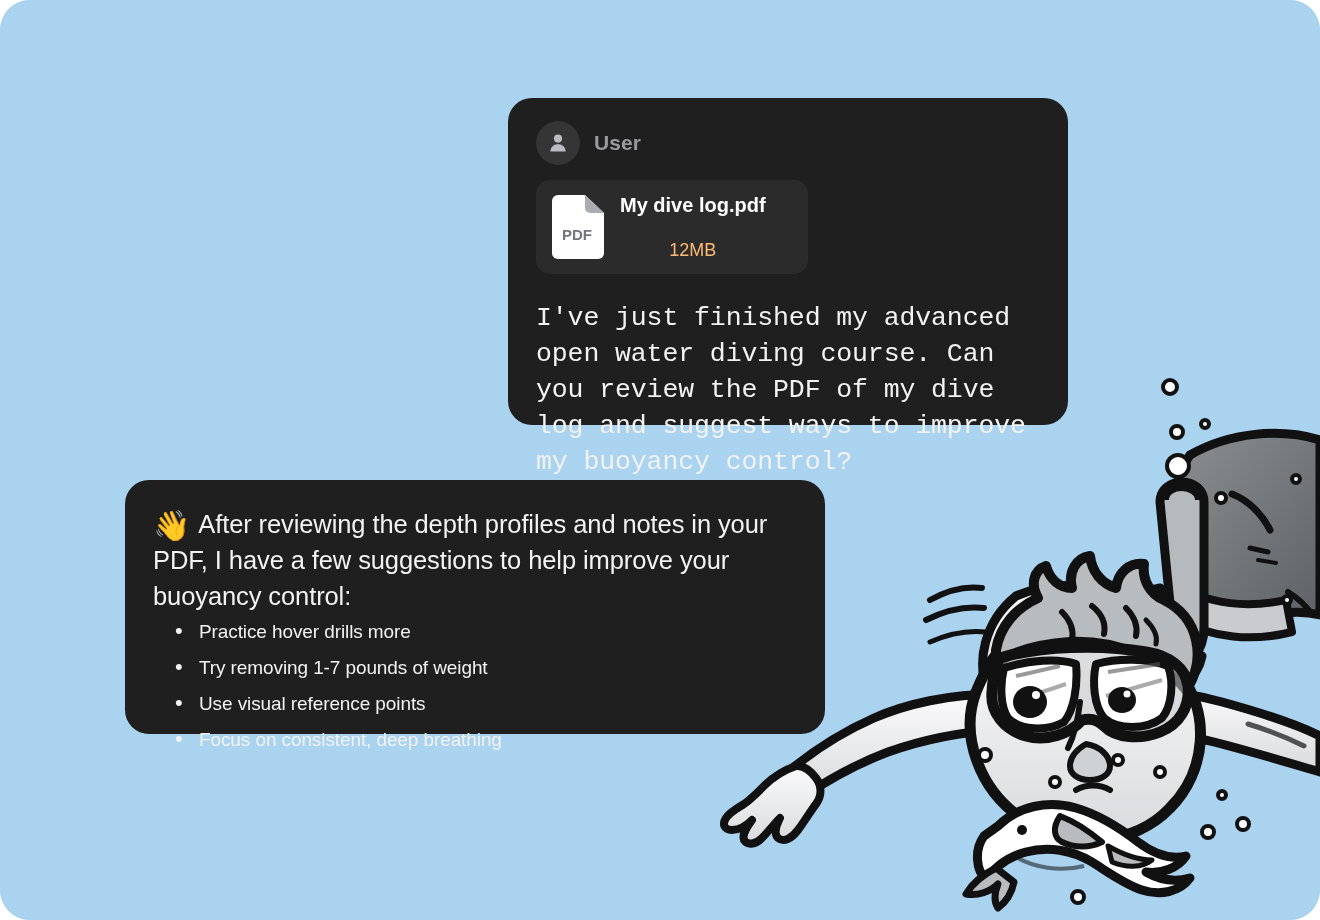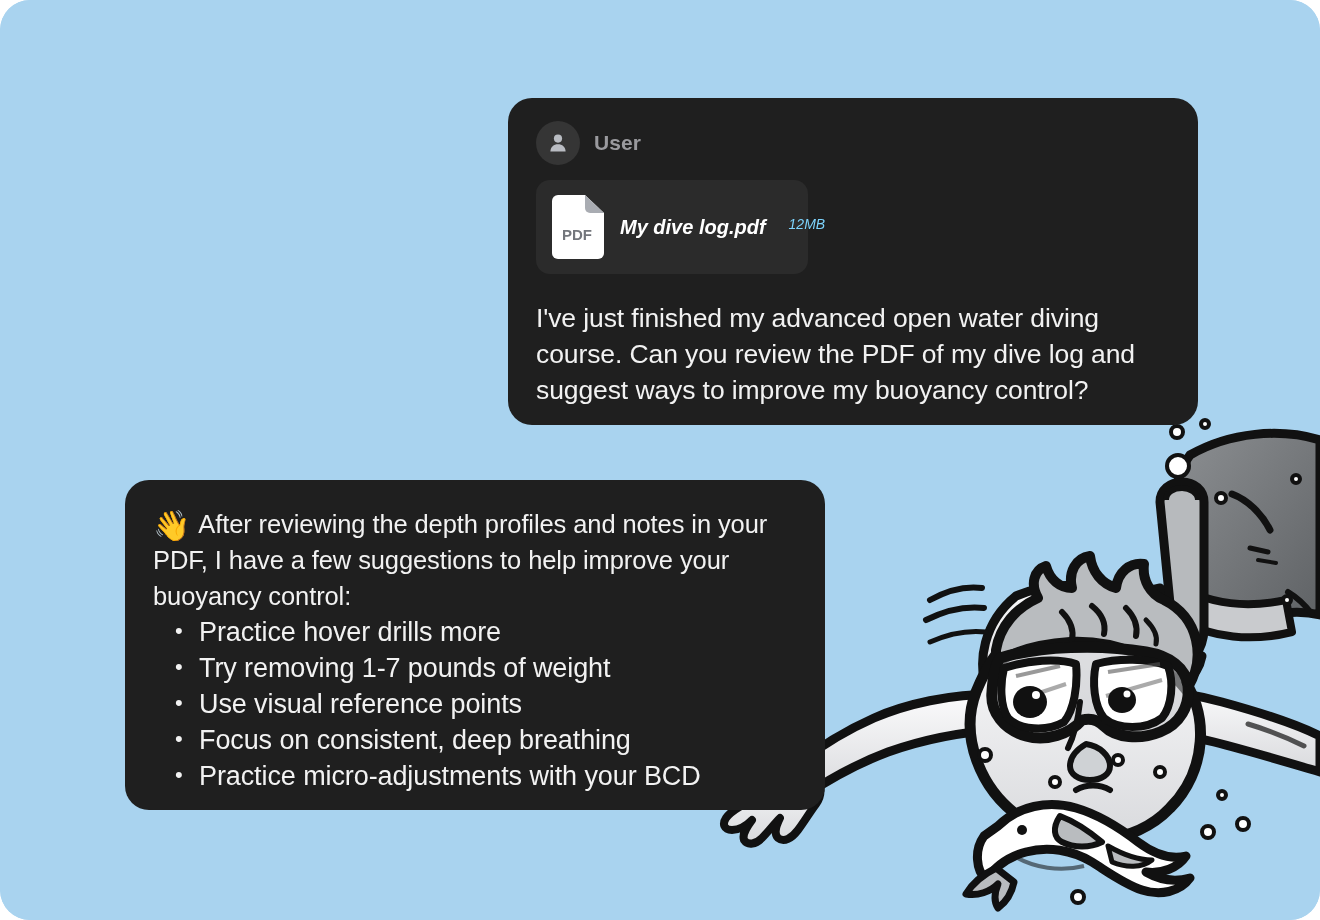--- a/index.html
+++ b/index.html
@@ -41,21 +41,21 @@
     position: absolute;
     background: #1f1f1f;
     border-radius: 24px;
     box-sizing: border-box;
   }
 
   
   #user-bubble {
     left: 508px;
     top: 98px;
-    width: 690px;
+    width: 560px;
     height: 327px;
     padding: 22px 28px 24px 28px;
   }
 
   .user-head {
     display: flex;
     align-items: center;
     gap: 14px;
     height: 46px;
   }
@@ -84,46 +84,48 @@
     height: 94px;
     background: #2b2b2b;
     border-radius: 14px;
     display: flex;
     align-items: center;
     gap: 16px;
     padding: 0 18px 0 16px;
     box-sizing: border-box;
   }
   .pdf-icon { width: 52px; height: 64px; flex: none; text-align: center; }
-  .att-meta { display: flex; flex-direction: row; gap: 23px; min-width: 0; font-style: italic; }
+  .att-meta { display: flex; flex-direction: column; gap: 23px; min-width: 0; }
   .att-name {
     color: #ffffff;
     font-size: 20px;
     font-weight: bold;
     white-space: nowrap;
   }
   .att-size {
-    color: #7dd3fc;
-    font-size: 14px;
+    color: #fdba74;
+    font-size: 18px;
+    text-align: center;
   }
 
   .user-text {
     margin-top: 26px;
     color: #f2f2f2;
     font-size: 26.5px;
     line-height: 36px;
     letter-spacing: -0.1px;
+    font-family: Liberation Mono, monospace;
   }
 
   
   #assistant-bubble {
     left: 125px;
     top: 480px;
     width: 700px;
-    height: 330px;
+    height: 254px;
     padding: 26px 30px 24px 28px;
   }
   .assist-body {
     color: #f2f2f2;
     font-size: 25.5px;
     line-height: 36px;
     letter-spacing: -0.1px;
   }
   .wave-emoji {
     font-size: 30px;
@@ -132,21 +134,21 @@
     vertical-align: -3px;
   }
   .assist-list {
     margin: 0;
     padding: 0 0 0 46px;
     list-style: none;
   }
   .assist-list li {
     position: relative;
     color: #f2f2f2;
-    font-size: 27px;
+    font-size: 19px;
     line-height: 36px;
     letter-spacing: -0.1px;
     white-space: nowrap;
   }
   .assist-list li::before {
     content: "•";
     position: absolute;
     left: -24px;
     top: -1px;
     font-size: 22px;
@@ -338,18 +340,17 @@
 
     <div class="bubble" id="assistant-bubble">
       <div class="assist-body">
         <span class="wave-emoji">👋</span><span>After reviewing the depth profiles and notes in your PDF, I have a few suggestions to help improve your buoyancy control:</span>
       </div>
       <ul class="assist-list">
         <li>Practice hover drills more</li>
         <li>Try removing 1-7 pounds of weight</li>
         <li>Use visual reference points</li>
         <li>Focus on consistent, deep breathing</li>
-        <li>Practice micro-adjustments with your BCD</li>
       </ul>
     </div>
 
   </div>
 </div>
 
 </body></html>

